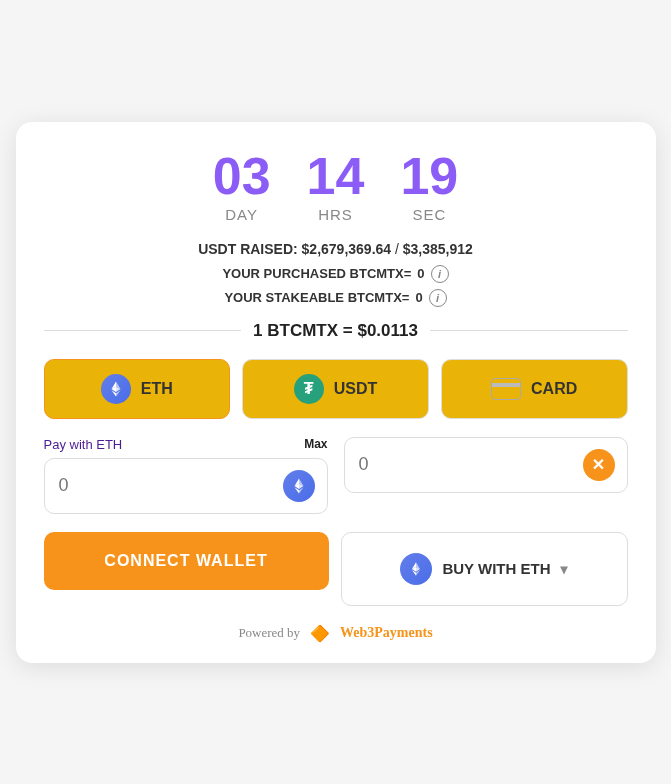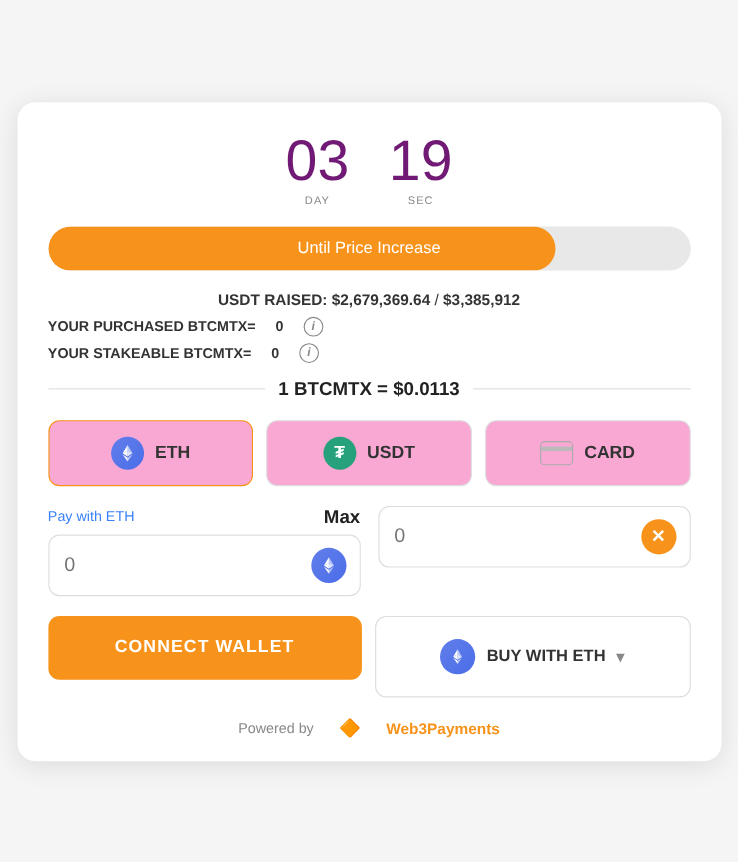--- a/index.html
+++ b/index.html
@@ -25,26 +25,26 @@
       gap: 36px;
       margin-bottom: 18px;
     }
     .countdown-unit {
       display: flex;
       flex-direction: column;
       align-items: center;
     }
     .countdown-number {
       font-size: 52px;
-      font-weight: 400;
-      color: #701a75;
+      font-weight: 700;
+      color: #8b5cf6;
       line-height: 1;
     }
     .countdown-label {
-      font-size: 10px;
+      font-size: 15px;
       color: #888;
       letter-spacing: 1px;
       margin-top: 4px;
     }
     
     .progress-container {
       width: 100%;
       background: #e8e8e8;
       border-radius: 30px;
       height: 40px;
@@ -83,22 +83,22 @@
     }
     .stats-raised span {
       font-weight: 700;
     }
     .stats-row {
       font-size: 13px;
       color: #333;
       margin-bottom: 6px;
       display: flex;
       align-items: center;
-      justify-content: flex-start;
-      gap: 18px;
+      justify-content: center;
+      gap: 6px;
       font-weight: 600;
     }
     .info-icon {
       width: 18px;
       height: 18px;
       border: 1.5px solid #888;
       border-radius: 50%;
       display: inline-flex;
       align-items: center;
       justify-content: center;
@@ -136,21 +136,21 @@
     .payment-tab {
       flex: 1;
       border: 1.5px solid #ddd;
       border-radius: 10px;
       height: 60px;
       display: flex;
       align-items: center;
       justify-content: center;
       gap: 10px;
       cursor: pointer;
-      background: #f9a8d4;
+      background: #eab308;
       font-size: 16px;
       font-weight: 600;
       color: #333;
       transition: border-color 0.2s;
     }
     .payment-tab.active {
       border-color: #f7931a;
     }
     .eth-icon {
       width: 30px;
@@ -203,24 +203,24 @@
       flex: 1;
     }
     .input-label-row {
       display: flex;
       justify-content: space-between;
       align-items: center;
       margin-bottom: 6px;
     }
     .input-label {
       font-size: 13px;
-      color: #3b82f6;
+      color: #4c1d95;
     }
     .input-max {
-      font-size: 17px;
+      font-size: 12px;
       font-weight: 700;
       color: #222;
       cursor: pointer;
     }
     .input-field {
       width: 100%;
       border: 1.5px solid #ddd;
       border-radius: 10px;
       height: 56px;
       display: flex;
@@ -302,21 +302,22 @@
       color: #888;
     }
     
     .powered-by {
       text-align: center;
       font-size: 13px;
       color: #888;
       display: flex;
       align-items: center;
       justify-content: center;
-      gap: 23px;
+      gap: 10px;
+      font-family: Liberation Serif, serif;
     }
     .web3-logo {
       color: #f7931a;
       font-weight: 700;
       font-size: 14px;
     }
     .web3-icon {
       font-size: 16px;
     }
   </style>
@@ -324,30 +325,29 @@
 <body>
 
 <div class="widget">
 
   <div class="countdown">
     <div class="countdown-unit">
       <span class="countdown-number">03</span>
       <span class="countdown-label">DAY</span>
     </div>
     <div class="countdown-unit">
+      <span class="countdown-number">14</span>
+      <span class="countdown-label">HRS</span>
+    </div>
+    <div class="countdown-unit">
       <span class="countdown-number">19</span>
       <span class="countdown-label">SEC</span>
     </div>
   </div>
 
-  <div class="progress-container">
-    <div class="progress-bar" id="progress-fill" style="width: 79%;">
-    </div>
-    <div class="progress-label">Until Price Increase</div>
-  </div>
 
   <div class="stats">
     <div class="stats-raised">
       <span>USDT RAISED:</span>
       <span>$2,679,369.64</span>
       /
       <span>$3,385,912</span>
     </div>
     <div class="stats-row">
       <span>YOUR PURCHASED BTCMTX=</span>

